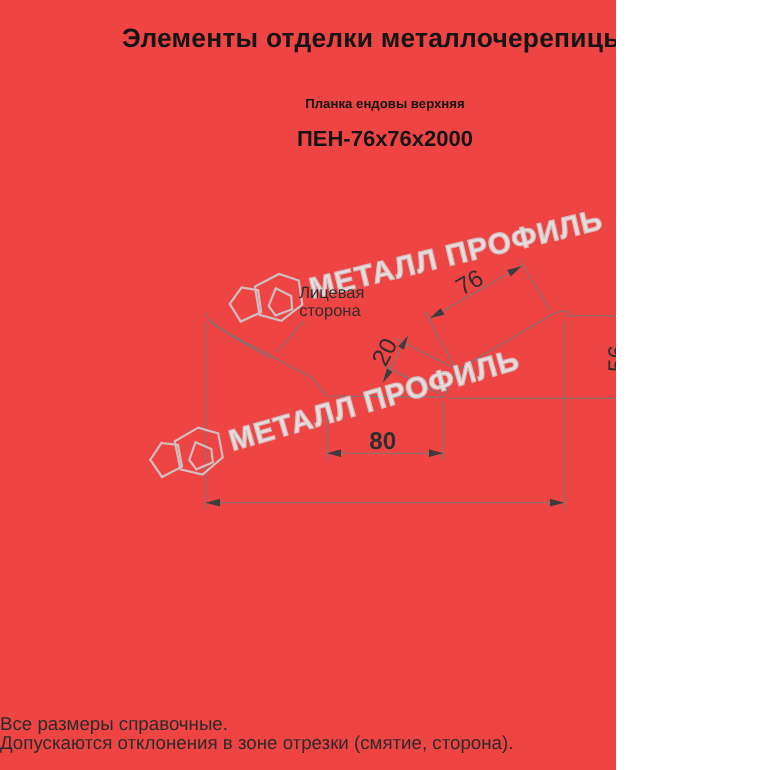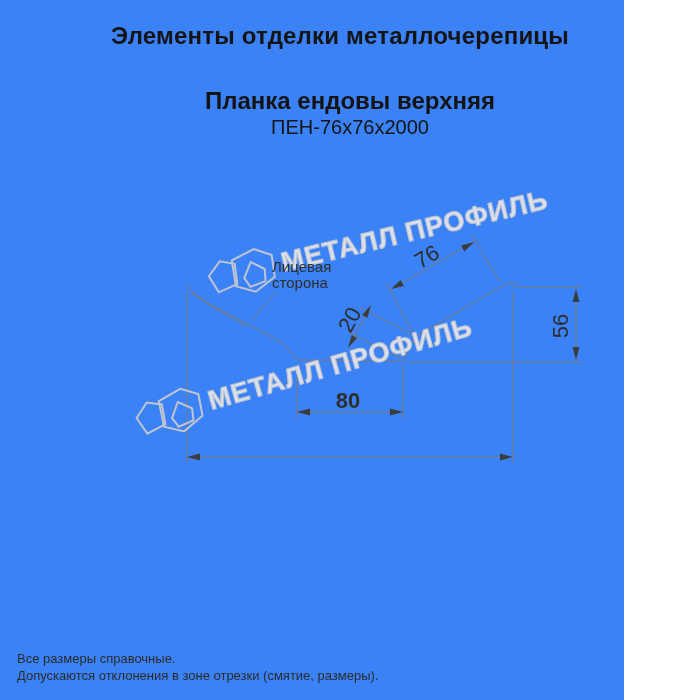--- a/index.html
+++ b/index.html
@@ -1,46 +1,46 @@
 <!DOCTYPE html>
 <html><head>
 <meta charset="utf-8">
 <style>
   html,body{margin:0;padding:0;}
   body{font-family:"Liberation Sans", sans-serif; background:#ffffff;}
-  .page{position:relative;width:624px;height:700px;background:#3b82f6;overflow:hidden;}
+  .page{position:relative;width:560px;height:700px;background:#ef4444;overflow:hidden;}
 
   
   .page-title{position:absolute;left:0;top:22px;width:680px;text-align:center;
     font-size:24px;font-weight:bold;color:#141414;letter-spacing:.2px;}
   .product-name{position:absolute;left:0;top:87px;width:700px;text-align:center;
-    font-size:24px;font-weight:bold;color:#141414;}
+    font-size:12px;font-weight:bold;color:#141414;}
   .product-code{position:absolute;left:0;top:116px;width:700px;text-align:center;
-    font-size:20px;font-weight:normal;color:#141414;}
+    font-size:20px;font-weight:bold;color:#141414;}
 
   
   .wm{position:absolute;display:flex;align-items:center;gap:6px;opacity:.9;pointer-events:none;}
   .wm-text{font-weight:bold;font-size:27px;letter-spacing:1px;white-space:nowrap;
     color:#ececec;-webkit-text-stroke:1px #c9c9c9;text-shadow:0 0 1px #d9d9d9;}
   .wm-upper{left:202px;top:258px;transform:rotate(-13.5deg);transform-origin:left center;}
   .wm-lower{left:130px;top:400px;transform:rotate(-16deg);transform-origin:left center;}
 
   
   .draw-svg{position:absolute;left:0;top:0;}
   .dim{position:absolute;font-size:22px;color:#2e2e2e;text-align:center;white-space:nowrap;}
   .dim-250{left:310px;top:432px;width:80px;}
   .dim-80{left:318px;top:388px;width:60px;font-weight:bold;}
   .dim-56{left:541px;top:313px;width:40px;transform:rotate(-90deg);}
   .dim-76{left:407px;top:244px;width:40px;transform:rotate(-30deg);}
   .dim-20{left:330px;top:307px;width:40px;transform:rotate(-62deg);}
   .front-side{position:absolute;left:272px;top:259px;width:78px;
     font-size:15px;line-height:15.5px;color:#2e2e2e;}
 
   
-  .footer{position:absolute;left:17px;top:650px;font-size:13px;line-height:17px;color:#2b2b2b;}
+  .footer{position:absolute;left:0;top:650px;font-size:17px;line-height:17px;color:#2b2b2b;}
 </style>
 </head>
 <body>
 
 <div class="page">
 
   <div class="page-title">Элементы отделки металлочерепицы</div>
   <div class="product-name">Планка ендовы верхняя</div>
   <div class="product-code">ПЕН-76х76х2000</div>
 
@@ -107,16 +107,16 @@
 
   <div class="dim dim-80">80</div>
   <div class="dim dim-56">56</div>
   <div class="dim dim-76">76</div>
   <div class="dim dim-20">20</div>
 
   <div class="front-side">Лицевая сторона</div>
 
   <div class="footer">
     <div>Все размеры справочные.</div>
-    <div>Допускаются отклонения в зоне отрезки (смятие, размеры).</div>
+    <div>Допускаются отклонения в зоне отрезки (смятие, сторона).</div>
   </div>
 
 </div>
 
 </body></html>

